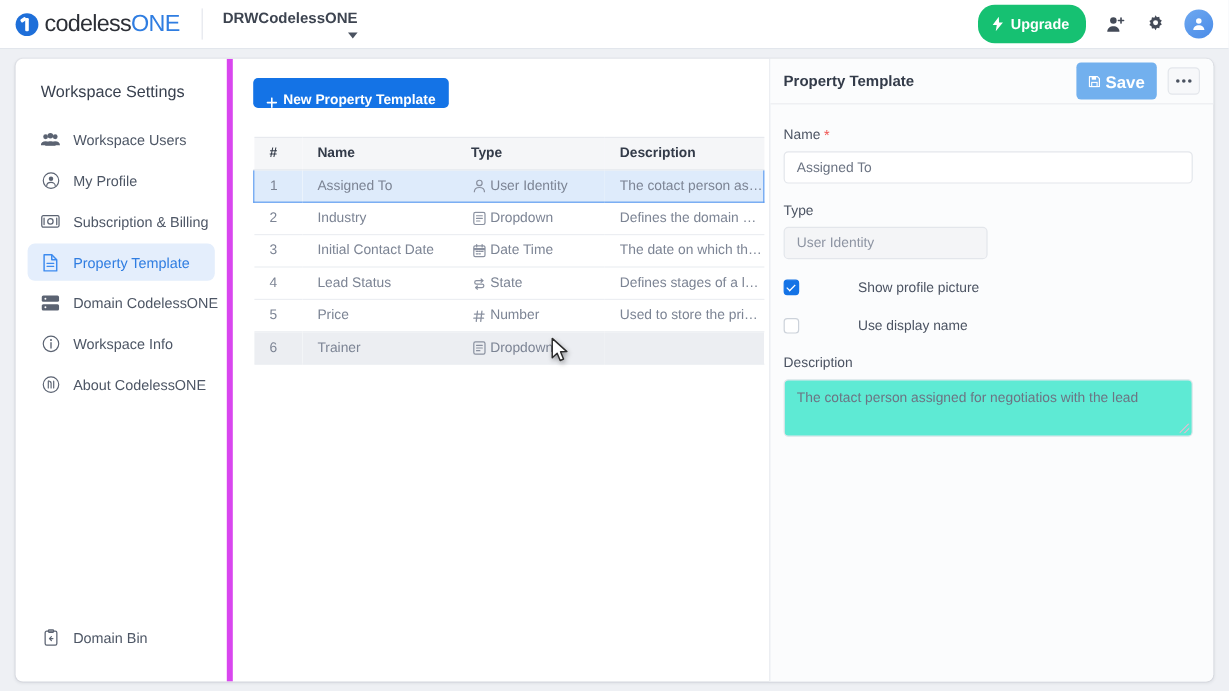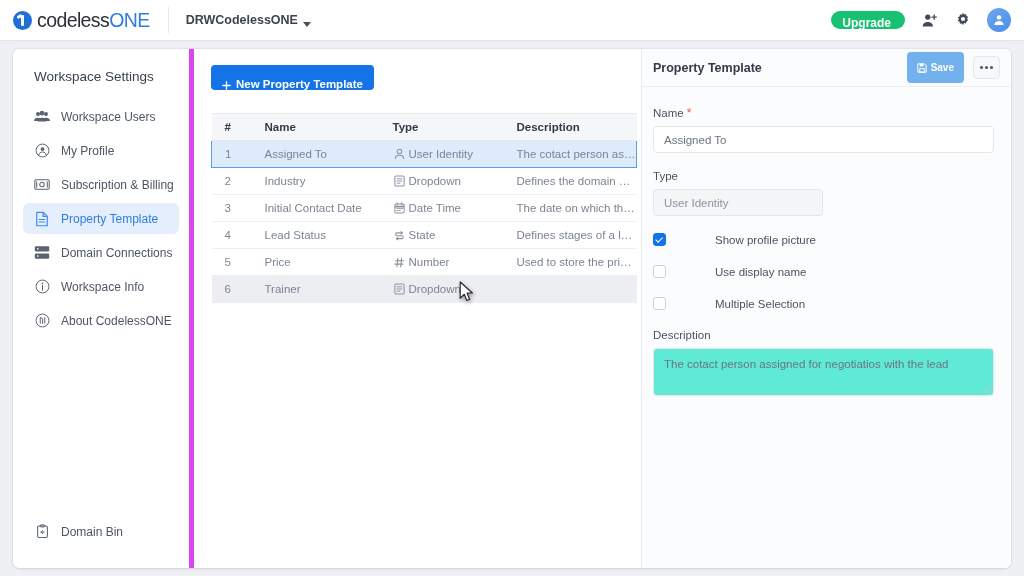--- a/index.html
+++ b/index.html
@@ -51,39 +51,40 @@
   .logo-text .a { color: #2c2f36; }
   .logo-text .b { color: #2f7de1; }
   .ws-divider {
     width: 1px; height: 26px; background: #e4e7ed;
   }
   .ws-name {
     font-size: 12.5px; color: #3d4450; font-weight: 600;
     padding-left: 17px;
     display: flex; align-items: flex-end; gap: 5px;
     white-space: nowrap;
+    flex-direction: column;
   }
   .caret-down {
     width: 0; height: 0;
     border-left: 4px solid transparent;
     border-right: 4px solid transparent;
     border-top: 5px solid #4a5260;
   }
   .topbar-right {
     margin-left: auto; display: flex; align-items: center;
     gap: 14px; padding-right: 13px;
   }
   .upgrade-btn {
     background: #16c172; color: #fff;
     border: none; border-radius: 14px;
-    height: 18px; padding: 0 14px 0 11px;
+    height: 32px; padding: 0 14px 0 11px;
     font-size: 12px; font-weight: 700;
     font-family: "Liberation Sans", sans-serif;
     display: flex; align-items: center; gap: 5px;
-    cursor: pointer; white-space: nowrap; flex-direction: column;
+    cursor: pointer; white-space: nowrap;
   }
   .icon-btn {
     width: 20px; height: 20px;
     display: flex; align-items: center; justify-content: center;
     cursor: pointer; color: #434a57;
   }
   .avatar {
     width: 24px; height: 24px; border-radius: 50%;
     background: linear-gradient(145deg,#6ea8f0,#4a8ce8);
     display: flex; align-items: center; justify-content: center;
@@ -202,21 +203,21 @@
   }
   .detail-title {
     font-size: 12.5px; font-weight: 700; color: #333b49;
   }
   .detail-head-actions {
     margin-left: auto; display: flex; align-items: center; gap: 9px;
   }
   .save-btn {
     background: #72b0ee; color: #fff; border: none;
     border-radius: 4px; height: 31px; padding: 0 10px;
-    font-size: 10px; font-weight: 700;
+    font-size: 14px; font-weight: 700;
     font-family: "Liberation Sans", sans-serif;
     display: inline-flex; align-items: center; gap: 4px;
     cursor: pointer;
   }
   .more-btn {
     width: 27px; height: 23px;
     border: 1px solid #e3e6eb; background: #f7f8fa;
     border-radius: 4px; cursor: pointer;
     display: flex; align-items: center; justify-content: center;
     gap: 2px;
@@ -384,21 +385,21 @@
 
       <div class="nav-item">
         <span class="ico">
           <svg width="16" height="15" viewBox="0 0 20 18">
               <rect x="1" y="1.2" width="18" height="6.6" rx="1.6" fill="currentColor"></rect>
               <rect x="1" y="10.2" width="18" height="6.6" rx="1.6" fill="currentColor"></rect>
               <circle cx="4.8" cy="4.5" r="1" fill="#ffffff"></circle>
               <circle cx="4.8" cy="13.5" r="1" fill="#ffffff"></circle>
             </svg>
         </span>
-        <span>Domain Connections</span>
+        <span>Domain CodelessONE</span>
       </div>
 
       <div class="nav-item">
         <span class="ico">
           <svg width="15" height="15" viewBox="0 0 20 20">
               <circle cx="10" cy="10" r="8.6" fill="none" stroke="currentColor" stroke-width="1.3"></circle>
               <circle cx="10" cy="5.8" r="1.15" fill="currentColor"></circle>
               <path d="M10 8.7v6" stroke="currentColor" stroke-width="1.5" stroke-linecap="round"></path>
             </svg>
         </span>
@@ -600,24 +601,20 @@
           </div>
 
           <div class="check-row">
             <span class="cbox on"></span>
             <span class="check-label">Show profile picture</span>
           </div>
           <div class="check-row">
             <span class="cbox"></span>
             <span class="check-label">Use display name</span>
           </div>
-          <div class="check-row">
-            <span class="cbox"></span>
-            <span class="check-label">Multiple Selection</span>
-          </div>
 
           <div class="field-block" style="margin-top:2px;">
             <div class="field-label">
               <span>Description</span>
             </div>
             <div class="textarea">
               <span>The cotact person assigned for negotiatios with the lead</span>
               <span class="resize-grip"></span>
             </div>
           </div>

